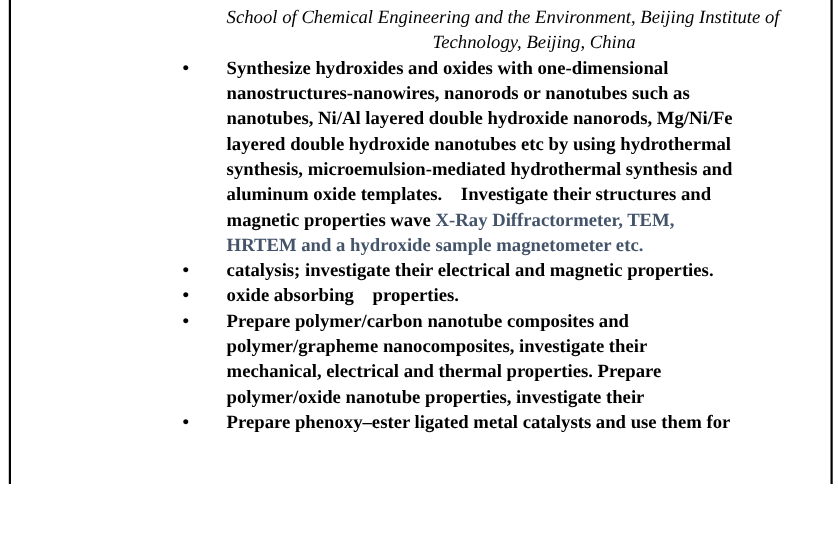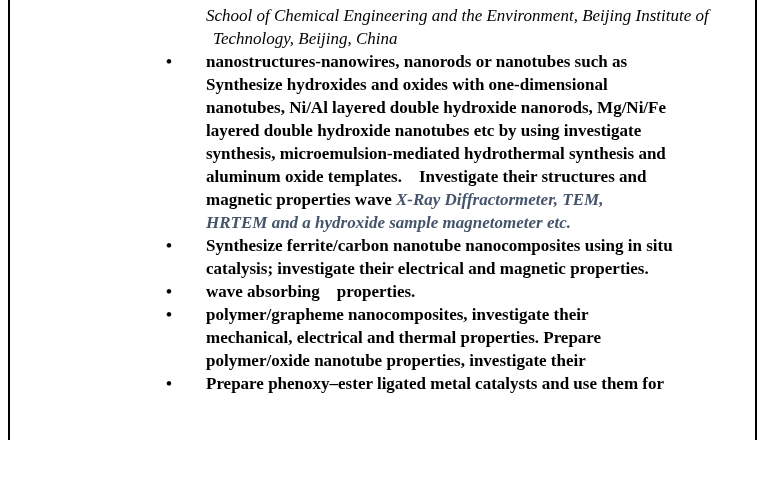--- a/index.html
+++ b/index.html
@@ -38,76 +38,76 @@
   .line {
     white-space: pre;
     line-height: 23px;
     font-size: 17px;
     color: var(--text, #000000);
   }
   .affiliation .line {
     font-style: italic;
     font-weight: normal;
   }
-  .aff-line2 { padding-left: 7px; }
+  .aff-line2 { padding-left: 7px; text-align: center; }
   .bullet-list {
     list-style: none;
     margin: 0;
     padding: 0;
   }
   .bullet-list li {
     position: relative;
     font-weight: bold;
   }
   .bullet-marker {
     position: absolute;
     left: -40px;
     top: 0;
     font-size: 17px;
     line-height: 23px;
     color: var(--text, #000000);
   }
-  .accent { color: var(--accent, #44546A); font-style: italic; }
+  .accent { color: var(--accent, #44546A); }
 </style>
 </head>
 <body>
 
 <div class="page">
   <div class="vline vline-left"></div>
   <div class="vline vline-right"></div>
 
   <div class="content">
     <div class="affiliation">
       <div class="line">School of Chemical Engineering and the Environment, Beijing Institute of</div>
       <div class="line aff-line2">Technology, Beijing, China</div>
     </div>
 
     <ul class="bullet-list">
         <li>
           <span class="bullet-marker">•</span>
+          <div class="line"><span>Synthesize hydroxides and oxides with one-dimensional</span></div>
           <div class="line"><span>nanostructures-nanowires, nanorods or nanotubes such as</span></div>
-          <div class="line"><span>Synthesize hydroxides and oxides with one-dimensional</span></div>
           <div class="line"><span>nanotubes, Ni/Al layered double hydroxide nanorods, Mg/Ni/Fe</span></div>
-          <div class="line"><span>layered double hydroxide nanotubes etc by using investigate</span></div>
+          <div class="line"><span>layered double hydroxide nanotubes etc by using hydrothermal</span></div>
           <div class="line"><span>synthesis, microemulsion-mediated hydrothermal synthesis and</span></div>
           <div class="line"><span>aluminum oxide templates.    Investigate their structures and</span></div>
           <div class="line"><span>magnetic properties wave </span><span class="accent">X-Ray Diffractormeter, TEM,</span></div>
           <div class="line"><span class="accent">HRTEM and a hydroxide sample magnetometer etc.</span></div>
         </li>
         <li>
           <span class="bullet-marker">•</span>
-          <div class="line"><span>Synthesize ferrite/carbon nanotube nanocomposites using in situ</span></div>
           <div class="line"><span>catalysis; investigate their electrical and magnetic properties.</span></div>
         </li>
         <li>
           <span class="bullet-marker">•</span>
-          <div class="line"><span>wave absorbing    properties.</span></div>
+          <div class="line"><span>oxide absorbing    properties.</span></div>
         </li>
         <li>
           <span class="bullet-marker">•</span>
+          <div class="line"><span>Prepare polymer/carbon nanotube composites and</span></div>
           <div class="line"><span>polymer/grapheme nanocomposites, investigate their</span></div>
           <div class="line"><span>mechanical, electrical and thermal properties. Prepare</span></div>
           <div class="line"><span>polymer/oxide nanotube properties, investigate their</span></div>
         </li>
         <li>
           <span class="bullet-marker">•</span>
           <div class="line"><span>Prepare phenoxy–ester ligated metal catalysts and use them for</span></div>
         </li>
       </ul>
   </div>

